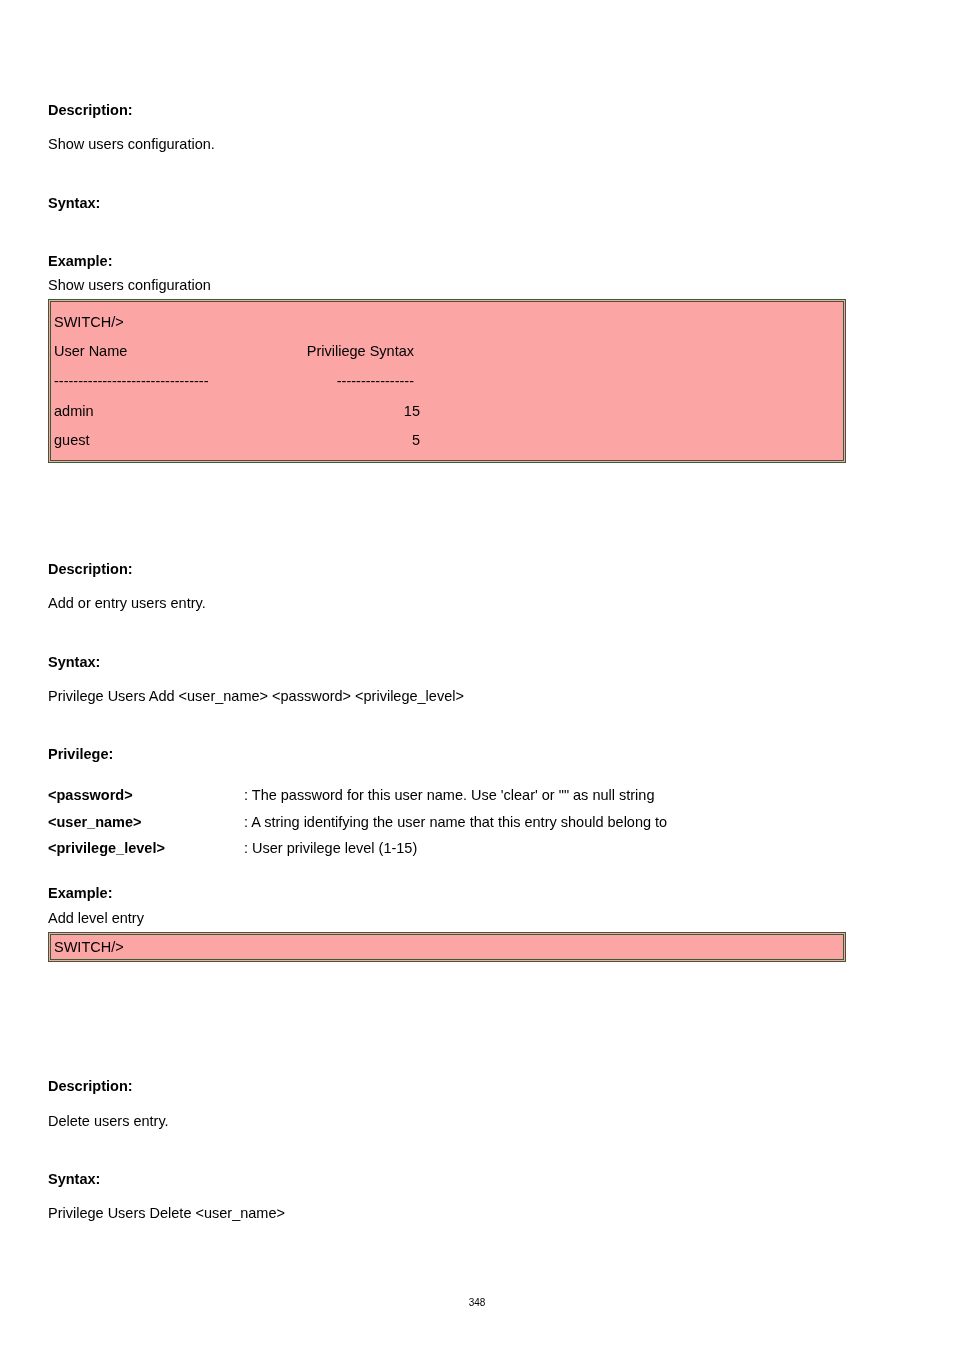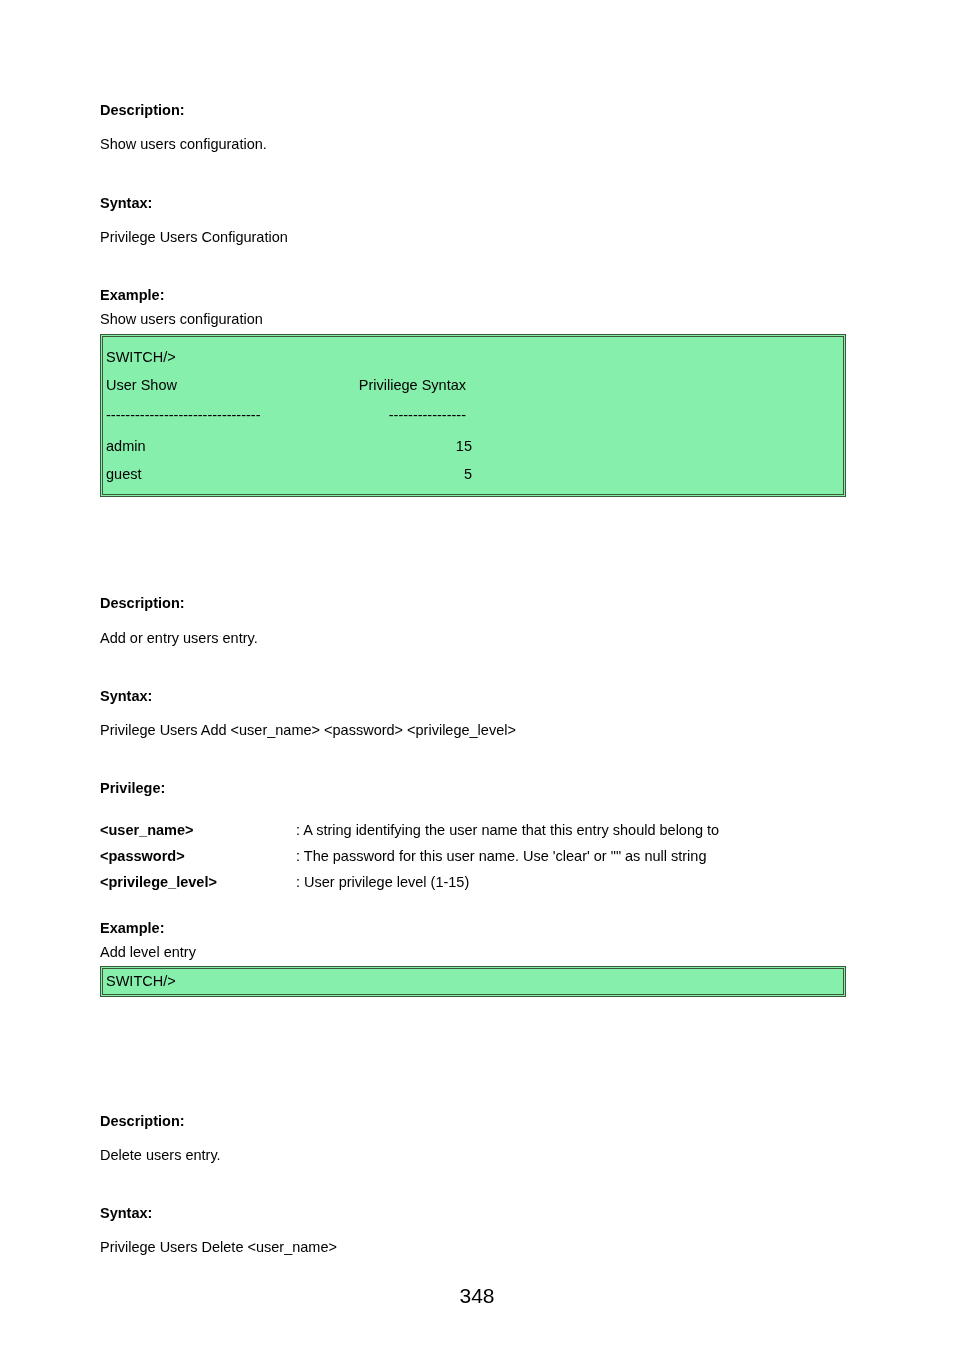--- a/index.html
+++ b/index.html
@@ -7,34 +7,34 @@
     padding: 0;
     background: #fff;
     font-family: Arial, Helvetica, sans-serif;
     color: #000;
   }
   .page {
     width: 954px;
     height: 1350px;
     position: relative;
     box-sizing: border-box;
-    padding: 100px 108px 0 100px;
+    padding: 100px 108px 0 48px;
     font-size: 14.5px;
     line-height: 1.4;
   }
   .para {
     margin-bottom: 38px;
   }
   .heading {
     font-weight: bold;
     margin-bottom: 14px;
   }
   .box {
     border: 3px double #3a5a3a;
-    background: #86efac;
+    background: #fca5a5;
     padding: 6px 3px 6px 3px;
     box-sizing: border-box;
     margin-top: 4px;
   }
   .box-row {
     display: flex;
     padding: 4px 0;
   }
   .col-name {
     flex: 0 0 240px;
@@ -60,50 +60,49 @@
   }
   .param-desc {
     flex: 1;
   }
   .section-gap-large { height: 96px; }
   .page-number {
     position: absolute;
     bottom: 40px;
     left: 0; right: 0;
     text-align: center;
-    font-size: 21px;
+    font-size: 10px;
   }
   .tight { margin-bottom: 4px; }
   .bold { font-weight: bold; }
   .pad-left { padding-left: 6px; }
   .small-gap { height: 18px; }
 </style>
 </head>
 <body>
 
 <div class="page">
 
   <div>
     <div class="para">
       <div class="heading">Description:</div>
       <div>Show users configuration.</div>
     </div>
     <div class="para">
       <div class="heading">Syntax:</div>
-      <div>Privilege Users Configuration</div>
     </div>
     <div>
       <div class="heading tight">Example:</div>
       <div>Show users configuration</div>
       <div class="box">
         <div class="box-row">
           <div class="col-name">SWITCH/&gt;</div>
         </div>
         <div class="box-row">
-          <div class="col-name">User Show</div>
+          <div class="col-name">User Name</div>
           <div class="col-level">Priviliege Syntax</div>
         </div>
         <div class="dash-row">
           <div class="dash1">--------------------------------</div>
           <div class="dash2">----------------</div>
         </div>
         <div class="box-row">
           <div class="col-name">admin</div>
           <div class="col-level pad-left">15</div>
         </div>
@@ -123,26 +122,26 @@
       <div>Add or entry users entry.</div>
     </div>
     <div class="para">
       <div class="heading">Syntax:</div>
       <div>Privilege Users Add &lt;user_name&gt; &lt;password&gt; &lt;privilege_level&gt;</div>
     </div>
     <div>
       <div class="heading tight">Privilege:</div>
       <div class="param-block">
         <div class="param-row">
+          <div class="param-key bold">&lt;password&gt;</div>
+          <div class="param-desc">: The password for this user name. Use 'clear' or "" as null string</div>
+        </div>
+        <div class="param-row">
           <div class="param-key bold">&lt;user_name&gt;</div>
           <div class="param-desc">: A string identifying the user name that this entry should belong to</div>
-        </div>
-        <div class="param-row">
-          <div class="param-key bold">&lt;password&gt;</div>
-          <div class="param-desc">: The password for this user name. Use 'clear' or "" as null string</div>
         </div>
         <div class="param-row">
           <div class="param-key bold">&lt;privilege_level&gt;</div>
           <div class="param-desc">: User privilege level (1-15)</div>
         </div>
       </div>
     </div>
     <div>
       <div class="heading tight">Example:</div>
       <div>Add level entry</div>

